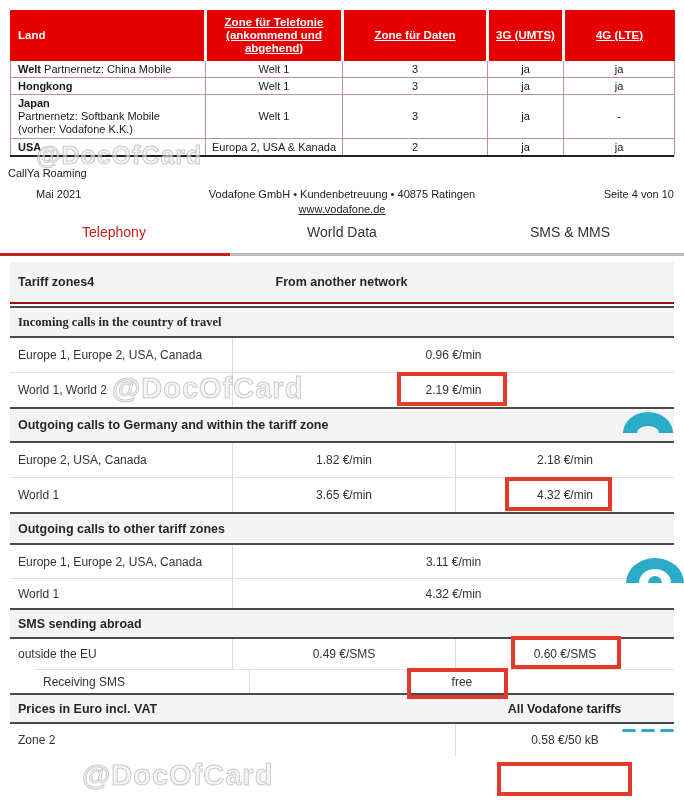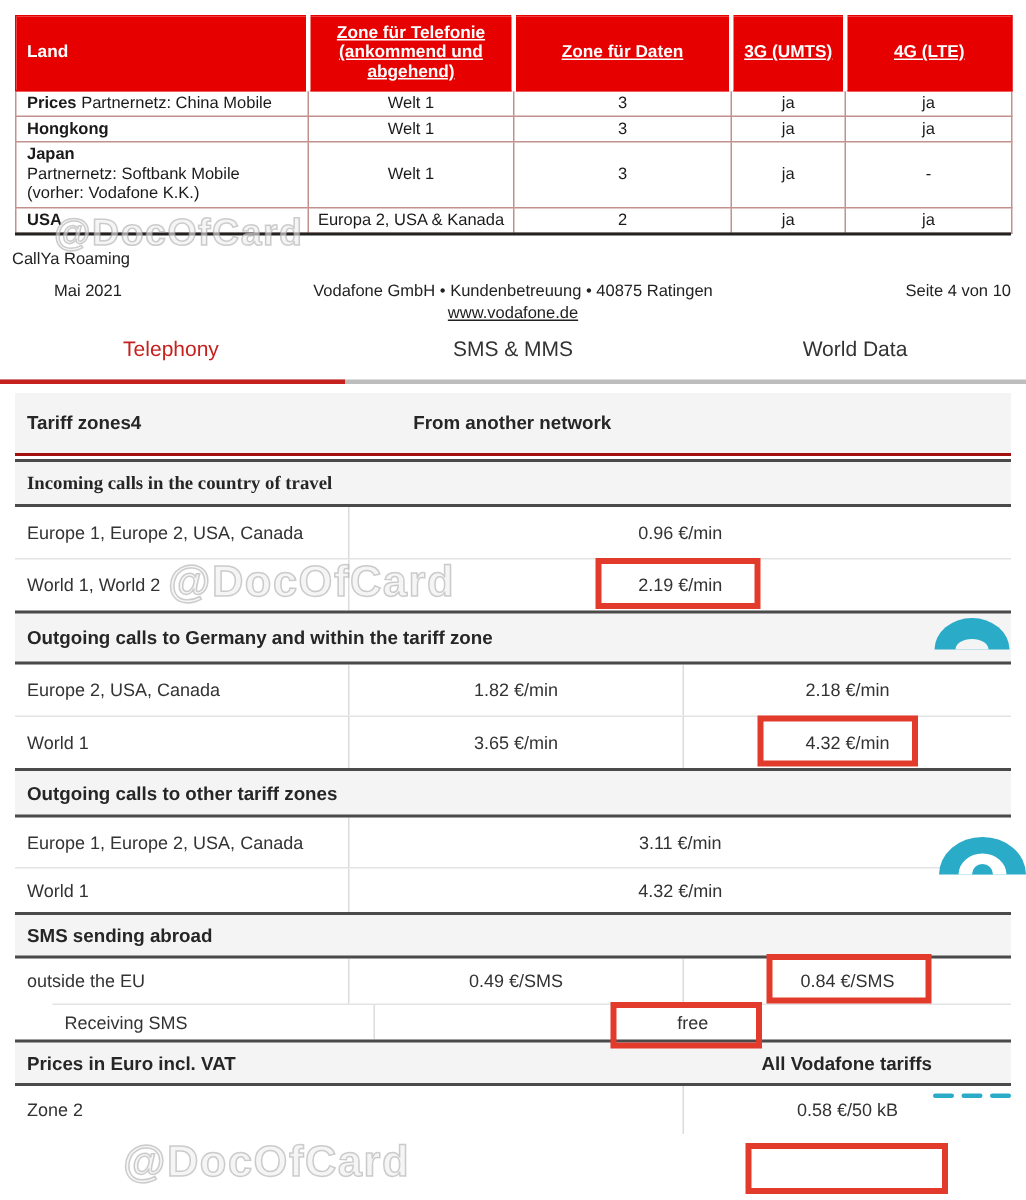--- a/index.html
+++ b/index.html
@@ -110,21 +110,21 @@
       <tr class="hdr-row">
         <th class="land-h">Land</th>
         <th>Zone für Telefonie (ankommend und abgehend)</th>
         <th>Zone für Daten</th>
         <th>3G (UMTS)</th>
         <th>4G (LTE)</th>
       </tr>
     </thead>
     <tbody>
       <tr class="row-h">
-        <td style="padding-left:7px;"><span class="bold">Prices</span><span> Partnernetz: China Mobile</span></td>
+        <td style="padding-left:7px;"><span class="bold">Welt</span><span> Partnernetz: China Mobile</span></td>
         <td class="center">Welt 1</td>
         <td class="center">3</td>
         <td class="center">ja</td>
         <td class="center">ja</td>
       </tr>
       <tr class="row-h">
         <td style="padding-left:7px;"><span class="bold">Hongkong</span></td>
         <td class="center">Welt 1</td>
         <td class="center">3</td>
         <td class="center">ja</td>
@@ -158,22 +158,22 @@
     <span class="meta-date">Mai 2021</span>
     <span class="meta-company">Vodafone GmbH • Kundenbetreuung • 40875 Ratingen</span>
     <span class="meta-page">Seite 4 von 10</span>
   </div>
   <div class="website-row">
     <span class="website-link">www.vodafone.de</span>
   </div>
 
   <div class="tabs">
     <div class="tab active">Telephony</div>
+    <div class="tab">World Data</div>
     <div class="tab">SMS &amp; MMS</div>
-    <div class="tab">World Data</div>
   </div>
   <div class="tab-underline">
     <div class="red-seg"></div>
   </div>
 
   <div class="tariff">
 
     <div class="t-head">
       <div class="c1">Tariff zones4</div>
       <div class="c3">From another network</div>
@@ -220,21 +220,21 @@
       <div class="cspan vl">4.32 €/min</div>
     </div>
 
     <div class="t-sec" style="height:31px;">
       <div class="c1" style="width:650px;">SMS sending abroad</div>
     </div>
 
     <div class="t-row" style="height:30px;">
       <div class="c1">outside the EU</div>
       <div class="c2 vl">0.49 €/SMS</div>
-      <div class="c3 vl">0.84 €/SMS</div>
+      <div class="c3 vl">0.60 €/SMS</div>
     </div>
     <div class="t-row sep" style="height:24px;margin-left:25px;">
       <div class="c1">Receiving SMS</div>
       <div class="cspan vl">free</div>
     </div>
 
     <div class="t-sec" style="height:31px;">
       <div class="c1" style="width:420px;">Prices in Euro incl. VAT</div>
       <div class="sec-right">All Vodafone tariffs</div>
     </div>

